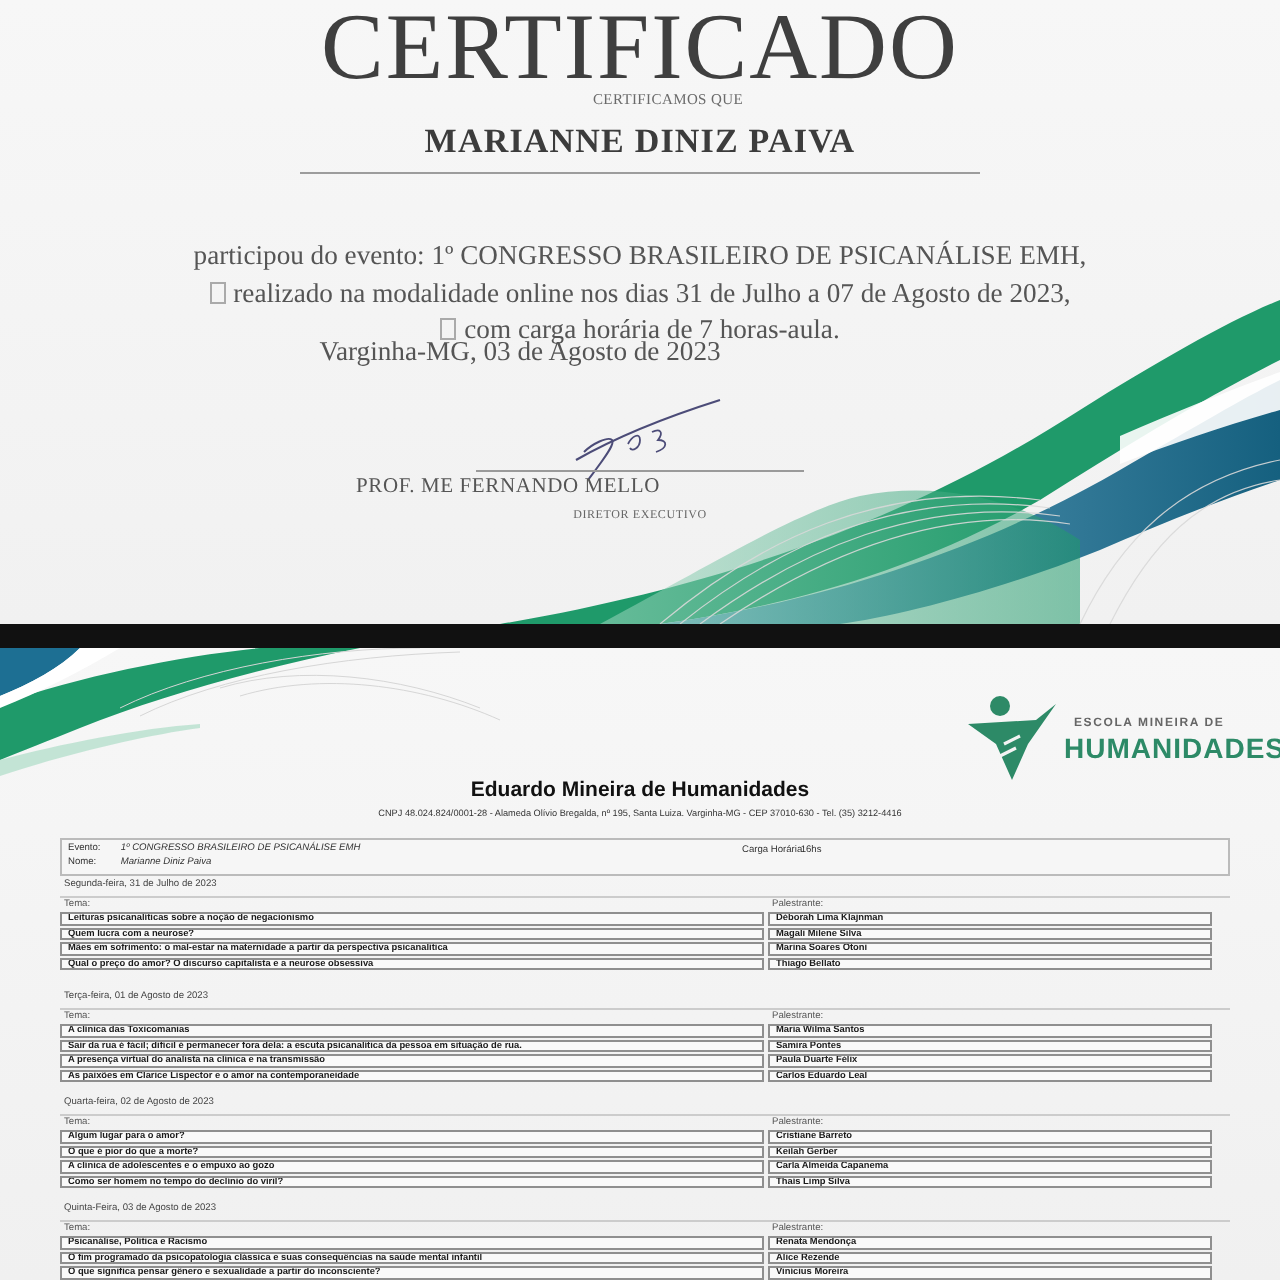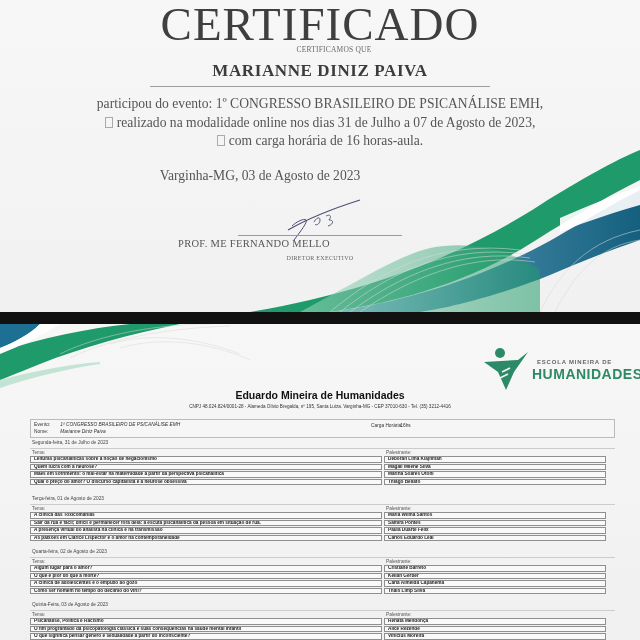--- a/index.html
+++ b/index.html
@@ -23,21 +23,21 @@
   }
   .cert-name {
     position: absolute; left: 0; width: 640px; top: 61px; text-align: center;
     font-size: 17px; font-weight: bold; color: #3c3c3c; letter-spacing: 0.6px;
   }
   .cert-name-line {
     position: absolute; left: 150px; width: 340px; top: 86px; height: 1px; background: #9c9c9c;
   }
   .cert-line {
     position: absolute; left: 0; width: 640px; text-align: center;
-    font-size: 13.6px; color: #555; white-space: nowrap;
+    font-size: 13.6px; color: #555; white-space: nowrap; margin-top: 24px;
   }
   .cert-line .box {
     display: inline-block; width: 8px; height: 11px; border: 1px solid #aaa; margin-right: 4px; vertical-align: -1px;
   }
   .cert-place {
     position: absolute; left: 0; width: 520px; top: 168px; text-align: center;
     font-size: 13.6px; color: #555;
   }
   .signature { position: absolute; left: 282px; top: 196px; width: 80px; height: 44px; }
   .sig-line { position: absolute; left: 238px; width: 164px; top: 235px; height: 1px; background: #9a9a9a; }
@@ -131,21 +131,21 @@
   <div class="cert-name">MARIANNE DINIZ PAIVA</div>
   <div class="cert-name-line"></div>
 
   <div class="cert-line" style="top:96px">
     <span>participou do evento: 1º CONGRESSO BRASILEIRO DE PSICANÁLISE EMH,</span>
   </div>
   <div class="cert-line" style="top:115px">
     <span class="box"></span><span>realizado na modalidade online nos dias 31 de Julho a 07 de Agosto de 2023,</span>
   </div>
   <div class="cert-line" style="top:133px">
-    <span class="box"></span><span>com carga horária de 16 horas-aula.</span>
+    <span class="box"></span><span>com carga horária de 7 horas-aula.</span>
   </div>
 
   <div class="cert-place">Varginha-MG, 03 de Agosto de 2023</div>
 
   <svg class="signature" viewBox="0 0 80 44">
     <path d="M6 34 C20 26 40 16 78 4" stroke="#4c4c78" stroke-width="1.1" fill="none"></path>
     <path d="M10 30 C14 26 22 22 24 24 C26 26 18 36 12 44" stroke="#4c4c78" stroke-width="1" fill="none"></path>
     <path d="M32 26 C34 22 38 20 38 24 C38 28 34 30 33 28" stroke="#4c4c78" stroke-width="0.9" fill="none"></path>
     <path d="M44 20 C48 18 50 20 47 24 C52 24 52 28 46 30" stroke="#4c4c78" stroke-width="0.9" fill="none"></path>
   </svg>

